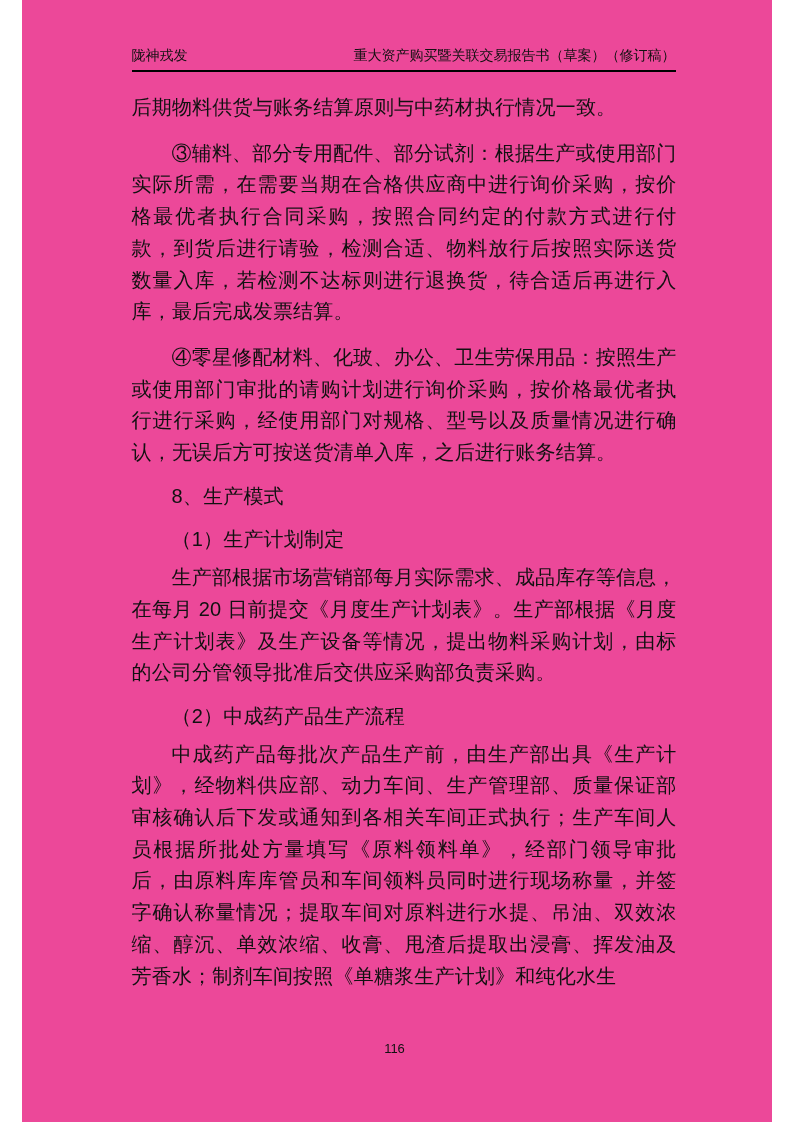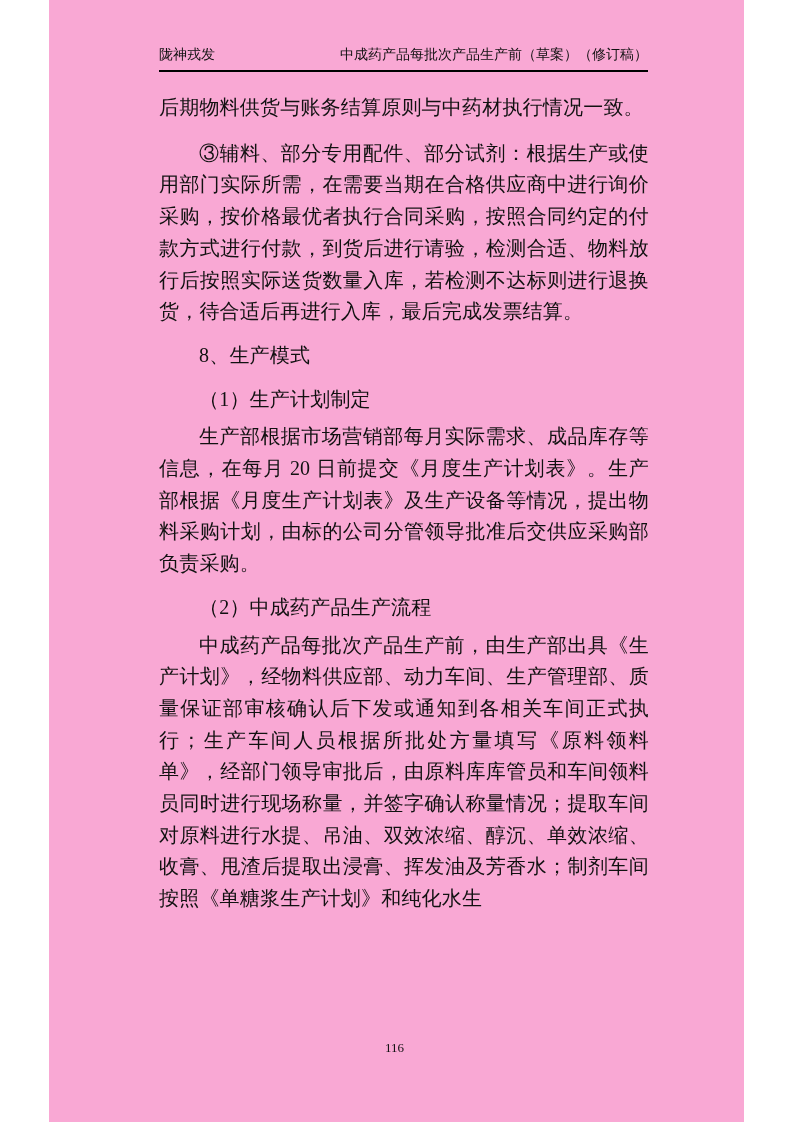--- a/index.html
+++ b/index.html
@@ -1,22 +1,22 @@
 <!DOCTYPE html>
 <html><head>
 <meta charset="utf-8">
 <style>
   * { margin: 0; padding: 0; box-sizing: border-box; }
   html, body { background: #ffffff; }
   .page {
     position: relative;
-    width: 695px;
+    width: 750px;
     height: 1122px;
-    background: #f9a8d4;
-    font-family: Liberation Serif, serif;
+    background: #ec4899;
+    font-family: Liberation Sans, sans-serif;
     color: #111111;
     overflow: hidden;
     margin: 0 auto;
   }
   .header {
     position: absolute;
     left: 110px;
     right: 96px;
     top: 46px;
     display: flex;
@@ -53,26 +53,27 @@
     color: #111111;
   }
 </style>
 </head>
 <body>
 
 <div class="page">
 
   <div class="header">
     <span>陇神戎发</span>
-    <span>中成药产品每批次产品生产前（草案）（修订稿）</span>
+    <span>重大资产购买暨关联交易报告书（草案）（修订稿）</span>
   </div>
 
   <div class="content">
     <p class="par no-indent">后期物料供货与账务结算原则与中药材执行情况一致。</p>
     <p class="par">③辅料、部分专用配件、部分试剂：根据生产或使用部门实际所需，在需要当期在合格供应商中进行询价采购，按价格最优者执行合同采购，按照合同约定的付款方式进行付款，到货后进行请验，检测合适、物料放行后按照实际送货数量入库，若检测不达标则进行退换货，待合适后再进行入库，最后完成发票结算。</p>
+    <p class="par">④零星修配材料、化玻、办公、卫生劳保用品：按照生产或使用部门审批的请购计划进行询价采购，按价格最优者执行进行采购，经使用部门对规格、型号以及质量情况进行确认，无误后方可按送货清单入库，之后进行账务结算。</p>
     <p class="heading">8、生产模式</p>
     <p class="heading">（1）生产计划制定</p>
     <p class="par after-heading">生产部根据市场营销部每月实际需求、成品库存等信息，在每月 20 日前提交《月度生产计划表》。生产部根据《月度生产计划表》及生产设备等情况，提出物料采购计划，由标的公司分管领导批准后交供应采购部负责采购。</p>
     <p class="heading">（2）中成药产品生产流程</p>
     <p class="par after-heading">中成药产品每批次产品生产前，由生产部出具《生产计划》，经物料供应部、动力车间、生产管理部、质量保证部审核确认后下发或通知到各相关车间正式执行；生产车间人员根据所批处方量填写《原料领料单》，经部门领导审批后，由原料库库管员和车间领料员同时进行现场称量，并签字确认称量情况；提取车间对原料进行水提、吊油、双效浓缩、醇沉、单效浓缩、收膏、甩渣后提取出浸膏、挥发油及芳香水；制剂车间按照《单糖浆生产计划》和纯化水生</p>
   </div>
 
   <div class="footer">
     <span>116</span>
   </div>

